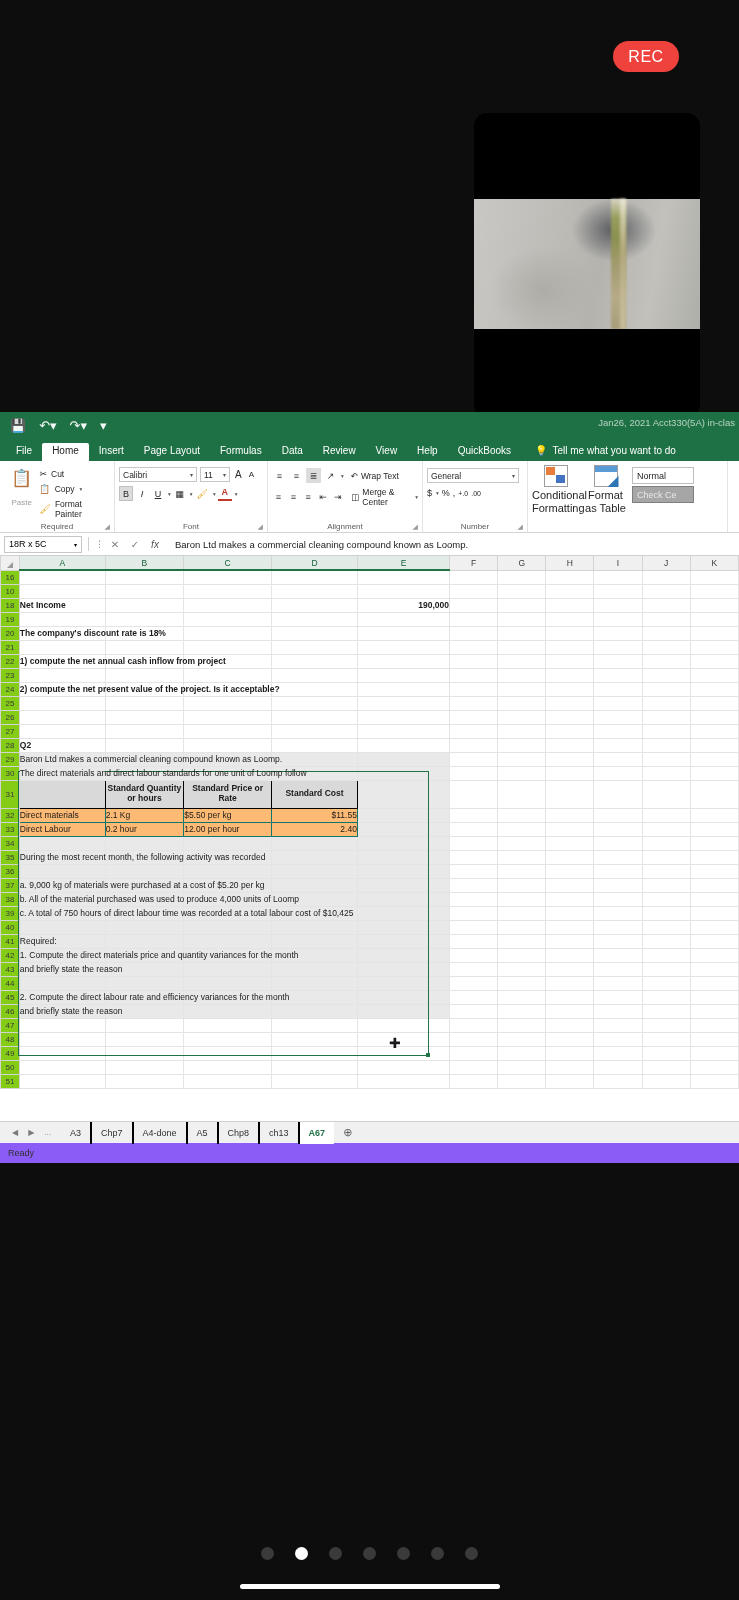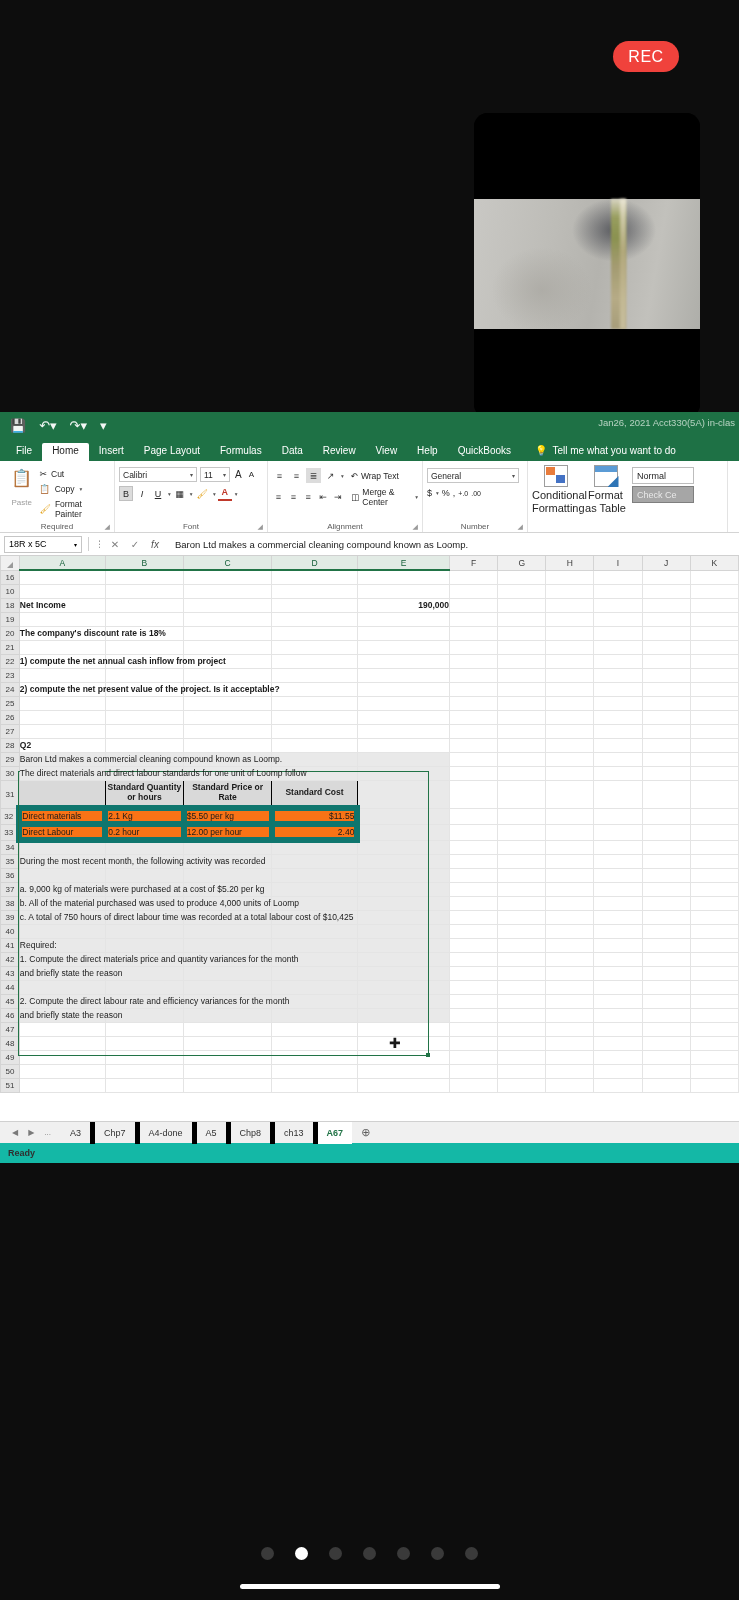--- a/index.html
+++ b/index.html
@@ -163,54 +163,54 @@
   table.grid { border-collapse: collapse; table-layout: fixed; width: 739px; }
   table.grid td, table.grid th { padding: 0; }
   .colhdr th {
     height: 14px; background: #f0f0f0; border: 1px solid #d4d4d4; border-top: none;
     font-size: 8.5px; font-weight: normal; color: #3b3b3b; text-align: center;
   }
   .colhdr th.sel { background: #e2ebe5; border-bottom: 2px solid #217346; color: #16603a; }
   .corner { width: 18px; background: #f0f0f0; }
   .corner-tri { width: 0; height: 0; border-left: 6px solid transparent; border-bottom: 6px solid #9a9a9a; margin: 4px 0 0 6px; }
   .rowhdr {
-    width: 18px; background: #e5e5e5; border: 1px solid #d4d4d4;
+    width: 18px; background: #84cc16; border: 1px solid #d4d4d4;
     font-size: 8px; color: #3b3b3b; text-align: center; vertical-align: middle;
   }
   .cell { border-right: 1px solid #e4e4e4; border-bottom: 1px solid #e4e4e4; font-size: 8.5px; color: #1a1a1a; padding: 0 2px; height: 14px; vertical-align: middle; white-space: nowrap; overflow: visible; }
   .cell.b { font-weight: bold; }
   .cell.r { text-align: right; }
   .cell.sel { background: #e9e9e9; }
   .cell.tbl { background: #d9d9d9; border: 1px solid #000000; font-weight: bold; text-align: center; white-space: normal; line-height: 1.12; }
-  .cell.tbld { background: #f97316; border: 6px solid #0f766e; }
+  .cell.tbld { background: #fdba74; border: 1px solid #0f766e; }
   .cell.ovf { overflow: visible; position: relative; z-index: 2; }
 
   
   .sel-box {
     position: absolute; left: 18px; top: 215px; width: 411px; height: 285px;
     border: 1px solid #217346; pointer-events: none;
   }
   .sel-handle { position: absolute; right: -2px; bottom: -2px; width: 4px; height: 4px; background: #217346; }
   .cursor-plus {
     position: absolute; left: 389px; top: 1036px; color: #1a1a1a; font-size: 14px;
     line-height: 1; text-shadow: 0 0 1px #fff, 0 0 2px #fff;
   }
 
   
   .sheet-bar {
     height: 22px; background: #f0f0f0; border-top: 1px solid #d0d0d0;
     display: flex; align-items: center; font-size: 9px; color: #303030;
   }
   .nav-arrows { display: flex; gap: 10px; padding: 0 10px 0 12px; color: #7a7a7a; font-size: 8px; }
-  .stab { padding: 0 9px; height: 22px; display: flex; align-items: center; border-right: 5px solid #000000; white-space: nowrap; }
+  .stab { padding: 0 9px; height: 22px; display: flex; align-items: center; border-right: 2px solid #000000; white-space: nowrap; }
   .stab:first-of-type { border-left: 1px solid #d6d6d6; }
   .stab.active { background: #ffffff; color: #217346; font-weight: bold; border-right: none; border-left: none; }
   .addsheet { padding: 0 9px; color: #5e5e5e; font-size: 11px; }
 
-  .status-bar { height: 20px; background: #14b8a6; display: flex; align-items: center; padding-left: 8px; font-size: 9px; color: #303030; font-weight: bold; }
+  .status-bar { height: 20px; background: #8b5cf6; display: flex; align-items: center; padding-left: 8px; font-size: 9px; color: #303030; }
 
   
   .page-dots {
     position: absolute; left: 0; top: 1547px; width: 739px;
     display: flex; justify-content: center; align-items: center; gap: 21px;
   }
   .dot { width: 13px; height: 13px; border-radius: 50%; background: #3a3a3a; }
   .dot.active { background: #ffffff; }
   .home-indicator {
     position: absolute; left: 50%; transform: translateX(-50%); top: 1584px;

